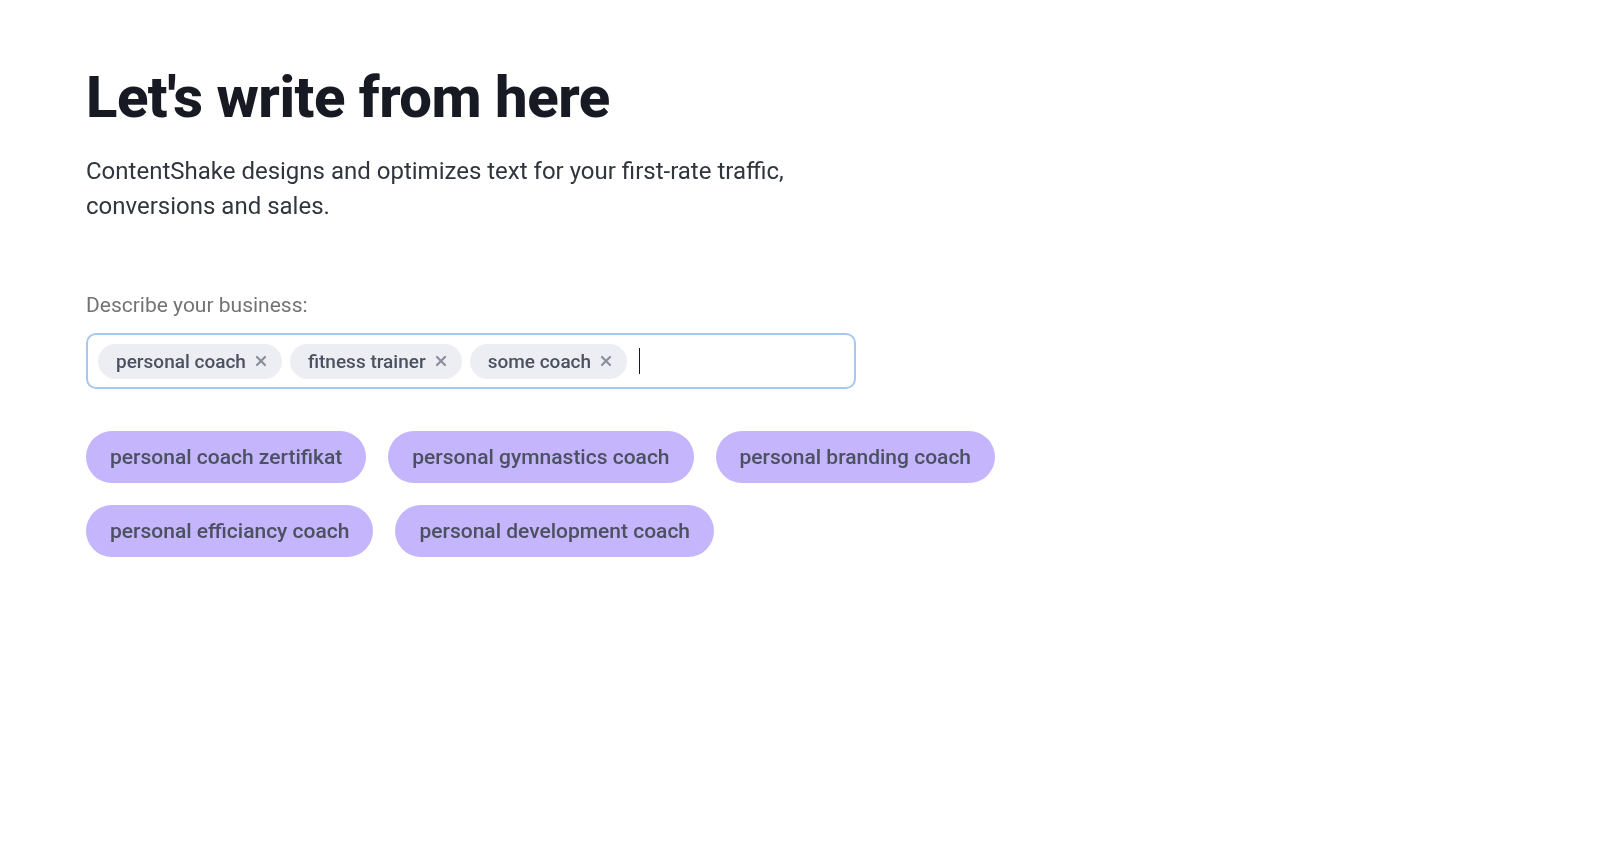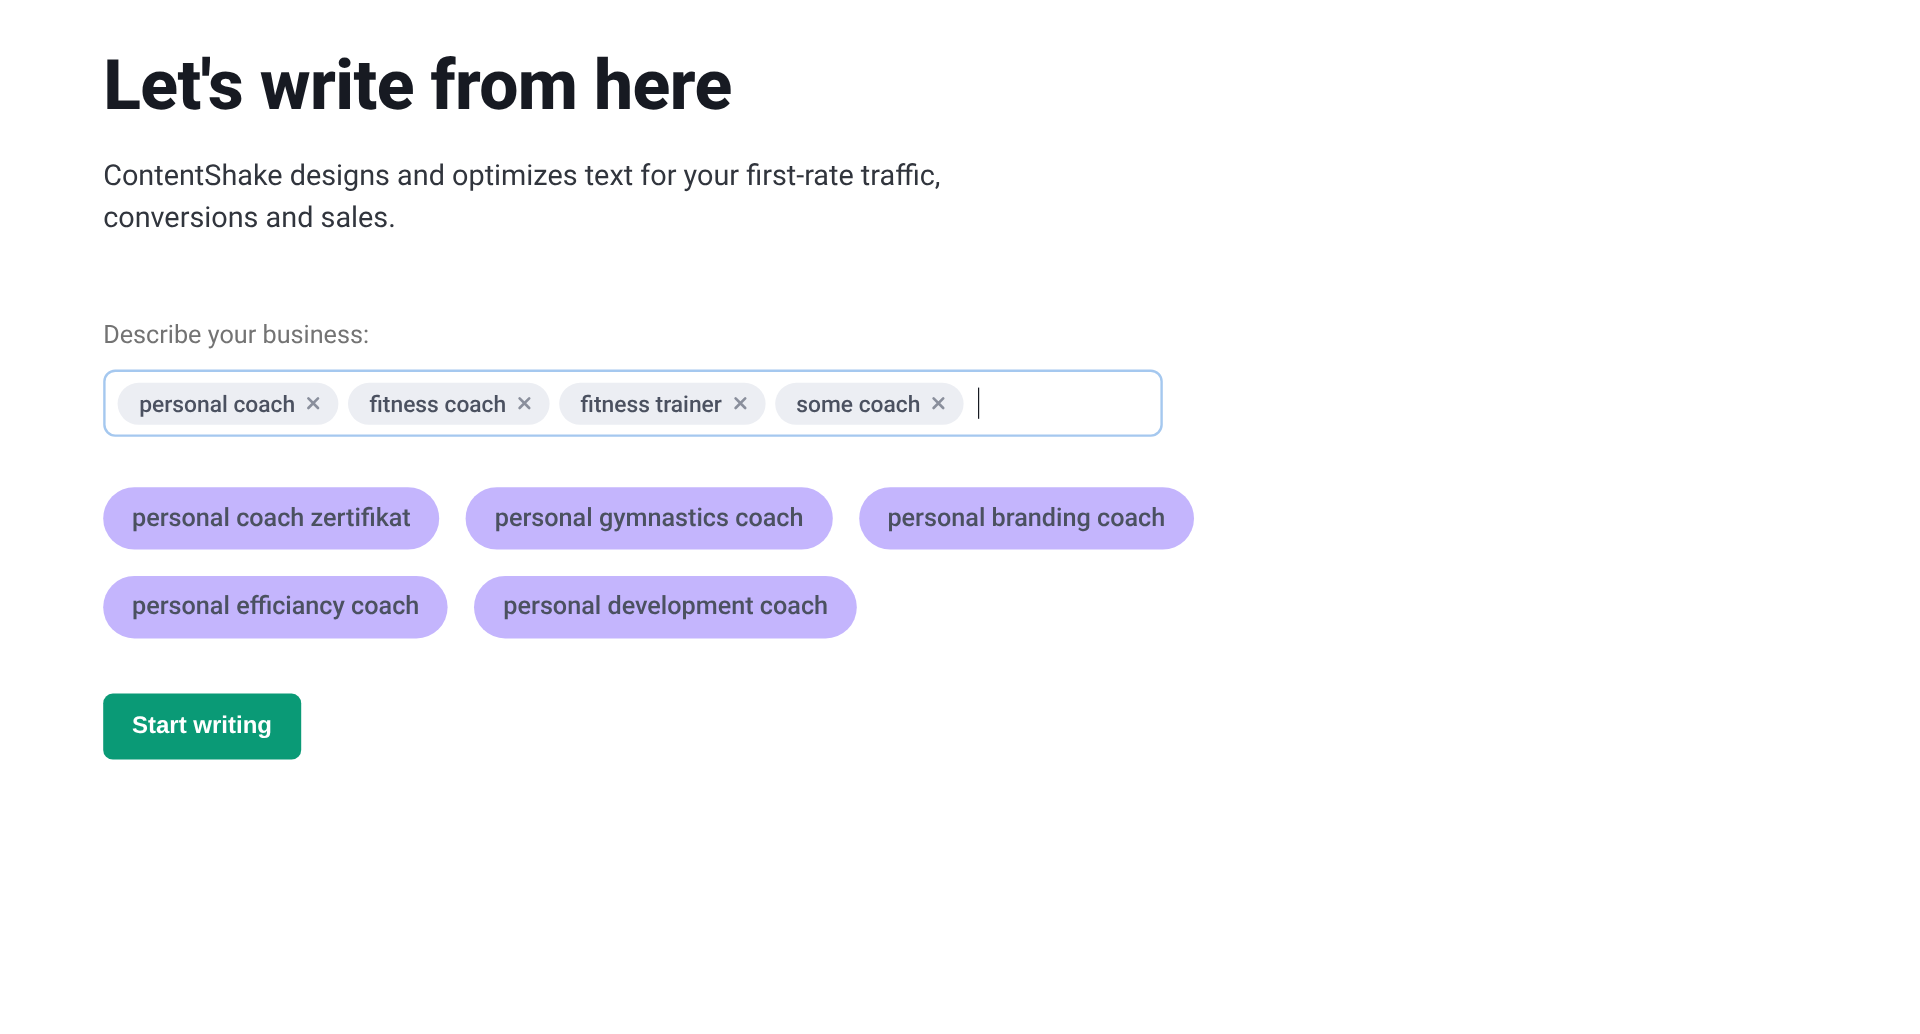--- a/index.html
+++ b/index.html
@@ -5,21 +5,21 @@
   * { box-sizing: border-box; }
   html, body { margin:0; padding:0; }
   body {
     width:1600px;
     height:862px;
     background:#ffffff;
     font-family: -apple-system, BlinkMacSystemFont, "Segoe UI", Roboto, Helvetica, Arial, sans-serif;
     color:#171a22;
   }
   .page {
-    padding: 42px 0 0 86px;
+    padding: 67px 0 0 86px;
     width: 1000px;
   }
   .heading {
     font-size: 58px;
     font-weight: 800;
     letter-spacing: -0.5px;
     color:#171a22;
     margin:0 0 26px 0;
     line-height:1.05;
   }
@@ -37,21 +37,21 @@
     margin:0 0 16px 0;
   }
   .tag-input {
     border: 2px solid #a5c8ef;
     border-radius: 10px;
     padding: 8px 10px;
     display:flex;
     flex-wrap:wrap;
     align-items:center;
     gap:8px;
-    width: 883px;
+    width: 770px;
     min-height: 56px;
     margin-bottom: 42px;
   }
   .chip {
     background:#eceef3;
     border-radius: 999px;
     padding: 6px 14px 6px 18px;
     display:inline-flex;
     align-items:center;
     gap:8px;
@@ -116,28 +116,20 @@
 
     <span class="chip">
       <span>personal coach</span>
       <span class="x">
         <svg width="14" height="14" viewBox="0 0 14 14">
             <path d="M3 3 L11 11 M11 3 L3 11" stroke="#8a8f9c" stroke-width="2.2" stroke-linecap="round"></path>
           </svg>
       </span>
     </span>
 
-    <span class="chip">
-      <span>fitness coach</span>
-      <span class="x">
-        <svg width="14" height="14" viewBox="0 0 14 14">
-            <path d="M3 3 L11 11 M11 3 L3 11" stroke="#8a8f9c" stroke-width="2.2" stroke-linecap="round"></path>
-          </svg>
-      </span>
-    </span>
 
     <span class="chip">
       <span>fitness trainer</span>
       <span class="x">
         <svg width="14" height="14" viewBox="0 0 14 14">
             <path d="M3 3 L11 11 M11 3 L3 11" stroke="#8a8f9c" stroke-width="2.2" stroke-linecap="round"></path>
           </svg>
       </span>
     </span>
 
@@ -159,15 +151,14 @@
       <span class="sugg-chip">personal coach zertifikat</span>
       <span class="sugg-chip">personal gymnastics coach</span>
       <span class="sugg-chip">personal branding coach</span>
     </div>
     <div class="sugg-row">
       <span class="sugg-chip">personal efficiancy coach</span>
       <span class="sugg-chip">personal development coach</span>
     </div>
   </div>
 
-  <button class="primary-btn">Start writing</button>
 
 </div>
 
 </body></html>

